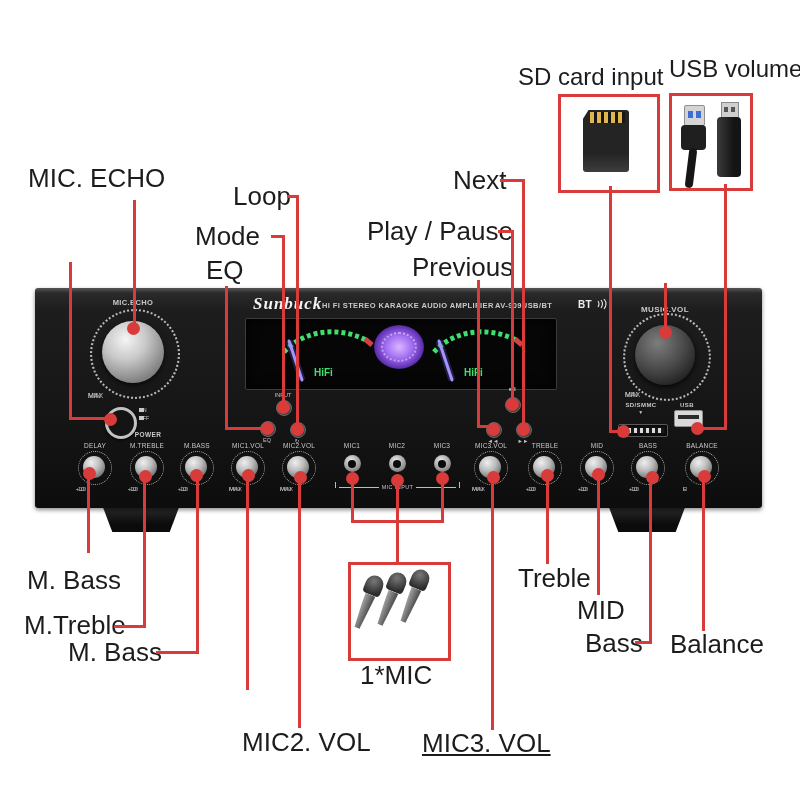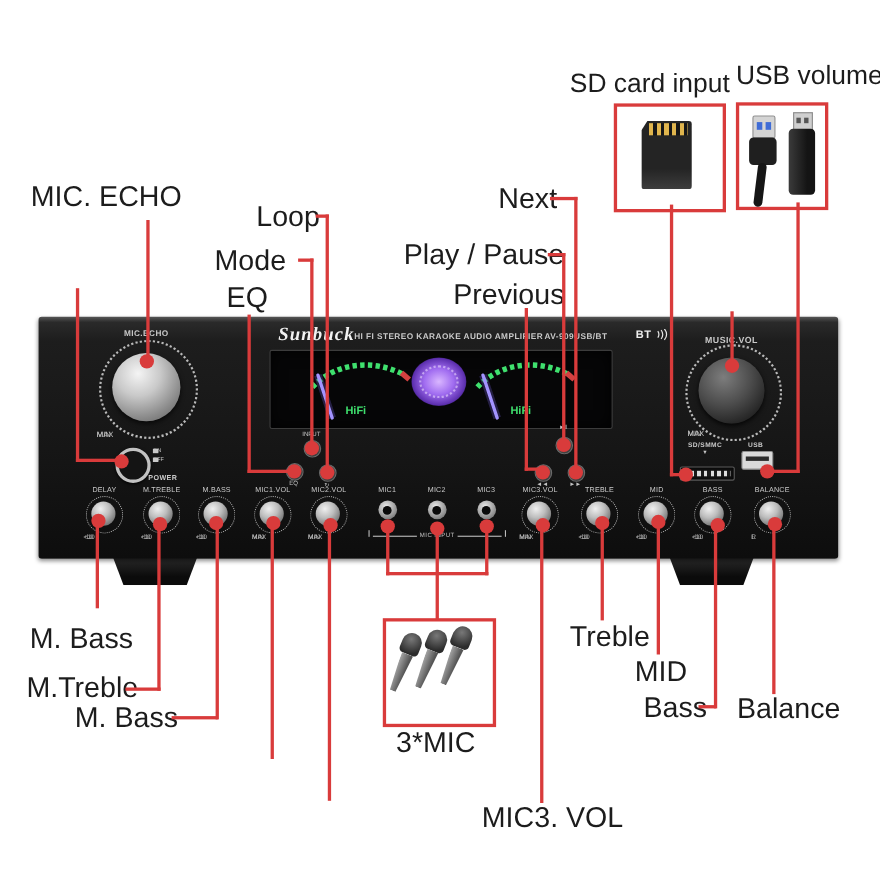--- a/index.html
+++ b/index.html
@@ -341,22 +341,23 @@
   <div class="lbl" style="left:195px;top:223px;">Mode</div>
   <div class="lbl" style="left:206px;top:257px;">EQ</div>
   <div class="lbl" style="left:453px;top:167px;">Next</div>
   <div class="lbl" style="left:367px;top:218px;">Play / Pause</div>
   <div class="lbl" style="left:412px;top:254px;">Previous</div>
   <div class="lbl lbl-sm" style="left:518px;top:64px;">SD card input</div>
   <div class="lbl lbl-sm" style="left:669px;top:56px;">USB volume</div>
   <div class="lbl" style="left:27px;top:567px;">M. Bass</div>
   <div class="lbl" style="left:24px;top:612px;">M.Treble</div>
   <div class="lbl" style="left:68px;top:639px;">M. Bass</div>
-  <div class="lbl" style="left:360px;top:662px;">3*MIC</div>
-  <div class="lbl" style="left:438px;top:730px;">MIC3. VOL</div>
+  <div class="lbl" style="left:242px;top:729px;">MIC2. VOL</div>
+  <div class="lbl" style="left:360px;top:662px;">1*MIC</div>
+  <div class="lbl" style="left:422px;top:730px;text-decoration:underline;">MIC3. VOL</div>
   <div class="lbl" style="left:518px;top:565px;">Treble</div>
   <div class="lbl" style="left:577px;top:597px;">MID</div>
   <div class="lbl" style="left:585px;top:630px;">Bass</div>
   <div class="lbl" style="left:670px;top:631px;">Balance</div>
 
   <div class="rlv" style="left:133px;top:200px;height:130px;"></div>
   <div class="rlv" style="left:69px;top:262px;height:158px;"></div>
   <div class="rlh" style="left:69px;top:417px;width:44px;"></div>
   <div class="rlh" style="left:287px;top:195px;width:12px;"></div>
   <div class="rlv" style="left:296px;top:195px;height:236px;"></div>

